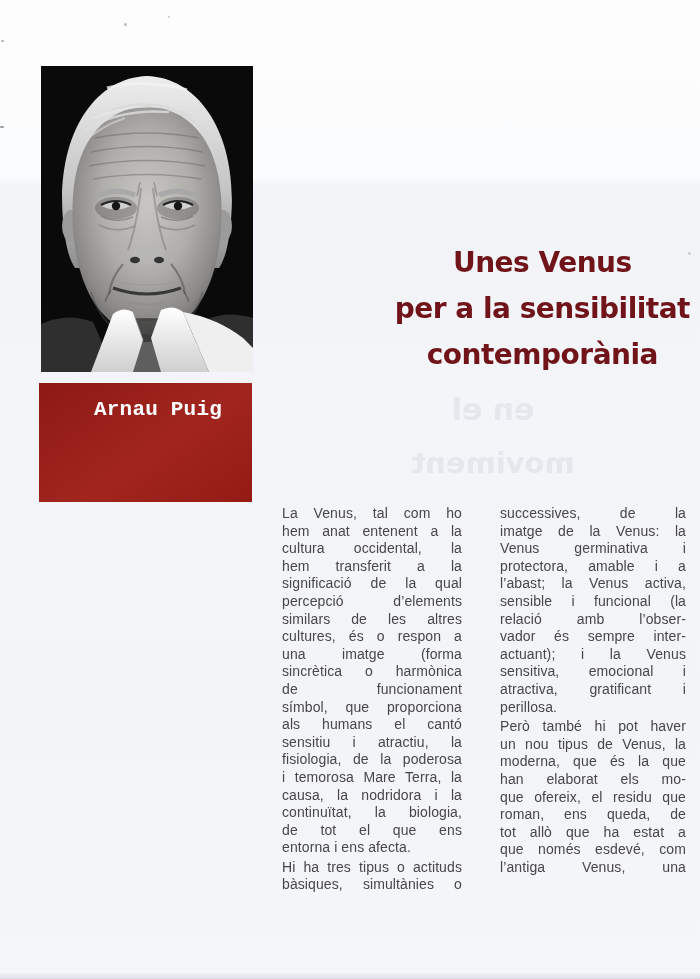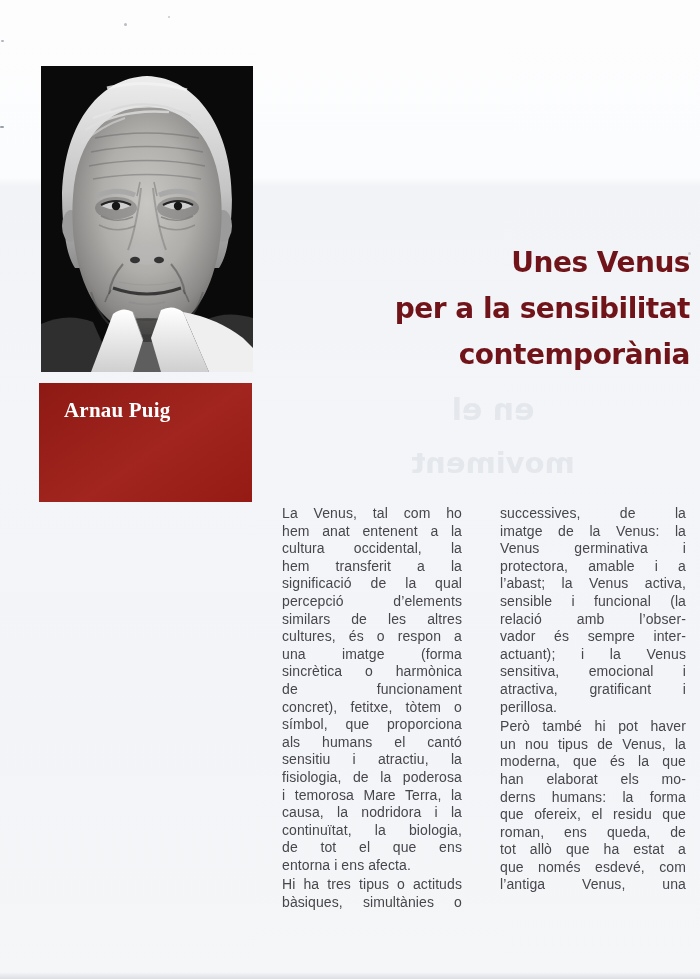--- a/index.html
+++ b/index.html
@@ -22,25 +22,25 @@
   .portrait{position:absolute;left:41px;top:66px;width:212px;height:306px;margin:0;}
   .portrait svg{display:block;}
 
   .author-box{
     position:absolute;left:39px;top:383px;width:213px;height:119px;
     background:var(--accent-box,#9e1c16);
     background-image:linear-gradient(145deg,rgba(0,0,0,.10),rgba(255,255,255,.04) 55%,rgba(0,0,0,.06));
   }
   .author-box .author{
     display:block;margin:15px 0 0 25px;color:var(--author-text,#fff);
-    font-family:Liberation Serif, serif;font-weight:bold;font-size:21px;letter-spacing:.2px;
+    font-family:Liberation Mono, monospace;font-weight:bold;font-size:21px;letter-spacing:.2px;text-align:center;
   }
 
   .title{
-    position:absolute;top:240px;right:10px;margin:0;text-align:right;
+    position:absolute;top:240px;right:10px;margin:0;text-align:center;
     color:var(--accent-title,#701419);
     font-family:"DejaVu Sans",sans-serif;font-weight:bold;
     font-size:28px;line-height:46px;letter-spacing:-.5px;
   }
   .title .tline{display:block;}
 
   .col{position:absolute;top:505px;color:var(--body-text,#47474b);
     font-size:14px;line-height:17.6px;letter-spacing:.1px;}
   .col-left{left:282px;width:180px;}
   .col-right{left:500px;width:186px;}
@@ -170,21 +170,20 @@
         <div class="bl">hem anat entenent a la</div>
         <div class="bl">cultura occidental, la</div>
         <div class="bl">hem transferit a la</div>
         <div class="bl">significació de la qual</div>
         <div class="bl">percepció d’elements</div>
         <div class="bl">similars de les altres</div>
         <div class="bl">cultures, és o respon a</div>
         <div class="bl">una imatge (forma</div>
         <div class="bl">sincrètica o harmònica</div>
         <div class="bl">de funcionament</div>
-        <div class="bl">concret), fetitxe, tòtem o</div>
         <div class="bl">símbol, que proporciona</div>
         <div class="bl">als humans el cantó</div>
         <div class="bl">sensitiu i atractiu, la</div>
         <div class="bl">fisiologia, de la poderosa</div>
         <div class="bl">i temorosa Mare Terra, la</div>
         <div class="bl">causa, la nodridora i la</div>
         <div class="bl">continuïtat, la biologia,</div>
         <div class="bl">de tot el que ens</div>
         <div class="bl bl-last">entorna i ens afecta.</div>
       </div>
@@ -206,21 +205,20 @@
         <div class="bl">actuant); i la Venus</div>
         <div class="bl">sensitiva, emocional i</div>
         <div class="bl">atractiva, gratificant i</div>
         <div class="bl bl-last">perillosa.</div>
       </div>
       <div class="para">
         <div class="bl">Però també hi pot haver</div>
         <div class="bl">un nou tipus de Venus, la</div>
         <div class="bl">moderna, que és la que</div>
         <div class="bl">han elaborat els mo-</div>
-        <div class="bl">derns humans: la forma</div>
         <div class="bl">que ofereix, el residu que</div>
         <div class="bl">roman, ens queda, de</div>
         <div class="bl">tot allò que ha estat a</div>
         <div class="bl">que només esdevé, com</div>
         <div class="bl">l’antiga Venus, una</div>
       </div>
     </div>
 
 </div>
 

